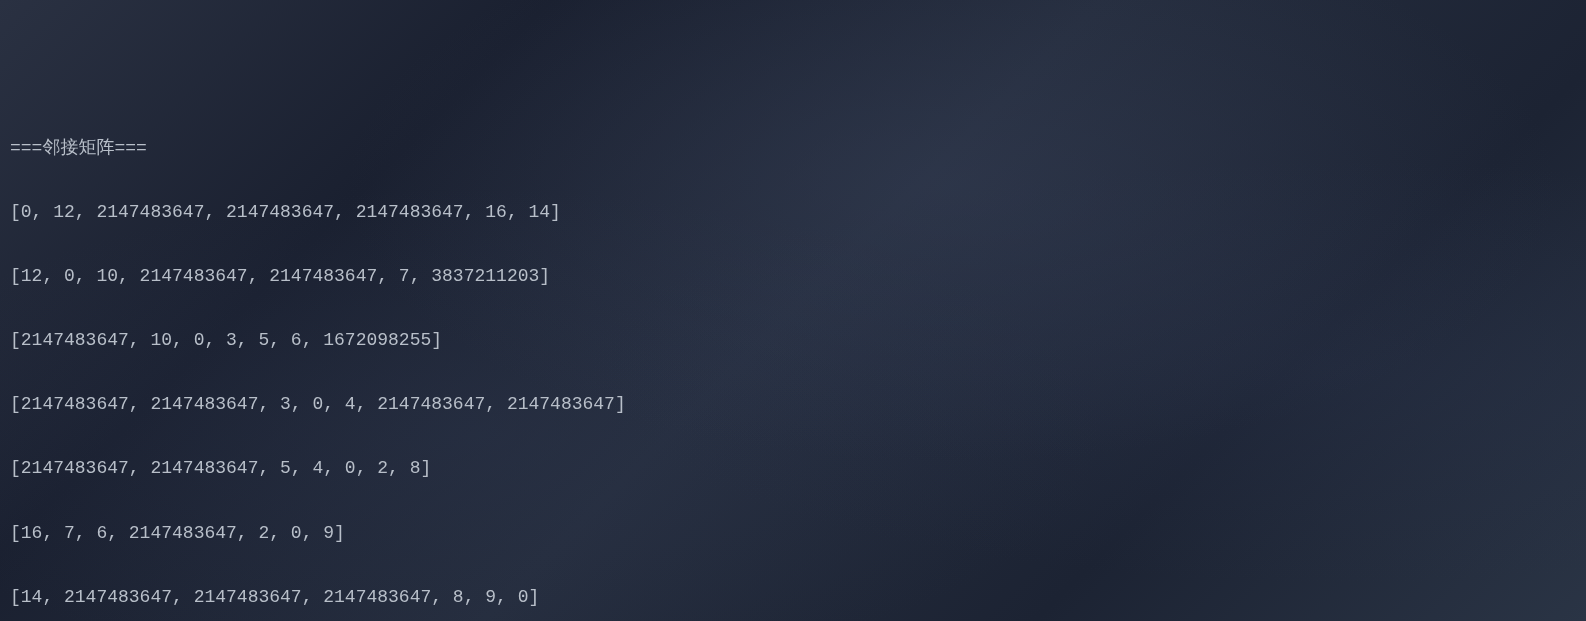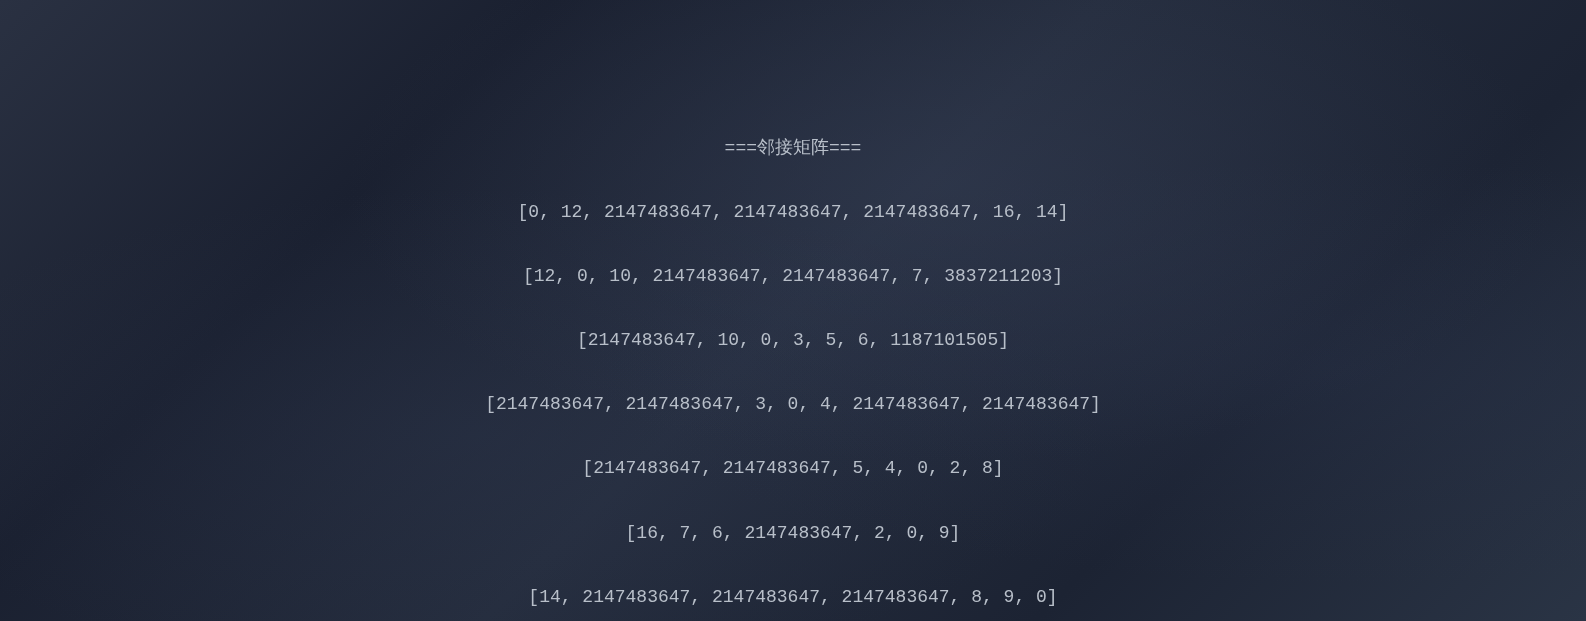--- a/index.html
+++ b/index.html
@@ -29,32 +29,31 @@
       bottom: 0;
       background: 
         radial-gradient(ellipse at 60% 30%, rgba(60,70,95,0.35) 0%, transparent 45%),
         radial-gradient(ellipse at 85% 60%, rgba(45,55,80,0.3) 0%, transparent 40%),
         radial-gradient(ellipse at 30% 70%, rgba(50,60,85,0.25) 0%, transparent 40%);
       pointer-events: none;
     }
     .line {
       position: relative;
       z-index: 1;
-      text-align: center;
     }
   </style>
 </head>
 <body>
 
 
 
 <div class="line">===邻接矩阵===</div>
 <div class="line">[0, 12, 2147483647, 2147483647, 2147483647, 16, 14]</div>
 <div class="line">[12, 0, 10, 2147483647, 2147483647, 7, 3837211203]</div>
-<div class="line">[2147483647, 10, 0, 3, 5, 6, 1187101505]</div>
+<div class="line">[2147483647, 10, 0, 3, 5, 6, 1672098255]</div>
 <div class="line">[2147483647, 2147483647, 3, 0, 4, 2147483647, 2147483647]</div>
 <div class="line">[2147483647, 2147483647, 5, 4, 0, 2, 8]</div>
 <div class="line">[16, 7, 6, 2147483647, 2, 0, 9]</div>
 <div class="line">[14, 2147483647, 2147483647, 2147483647, 8, 9, 0]</div>
 
 
 
 
 
 

